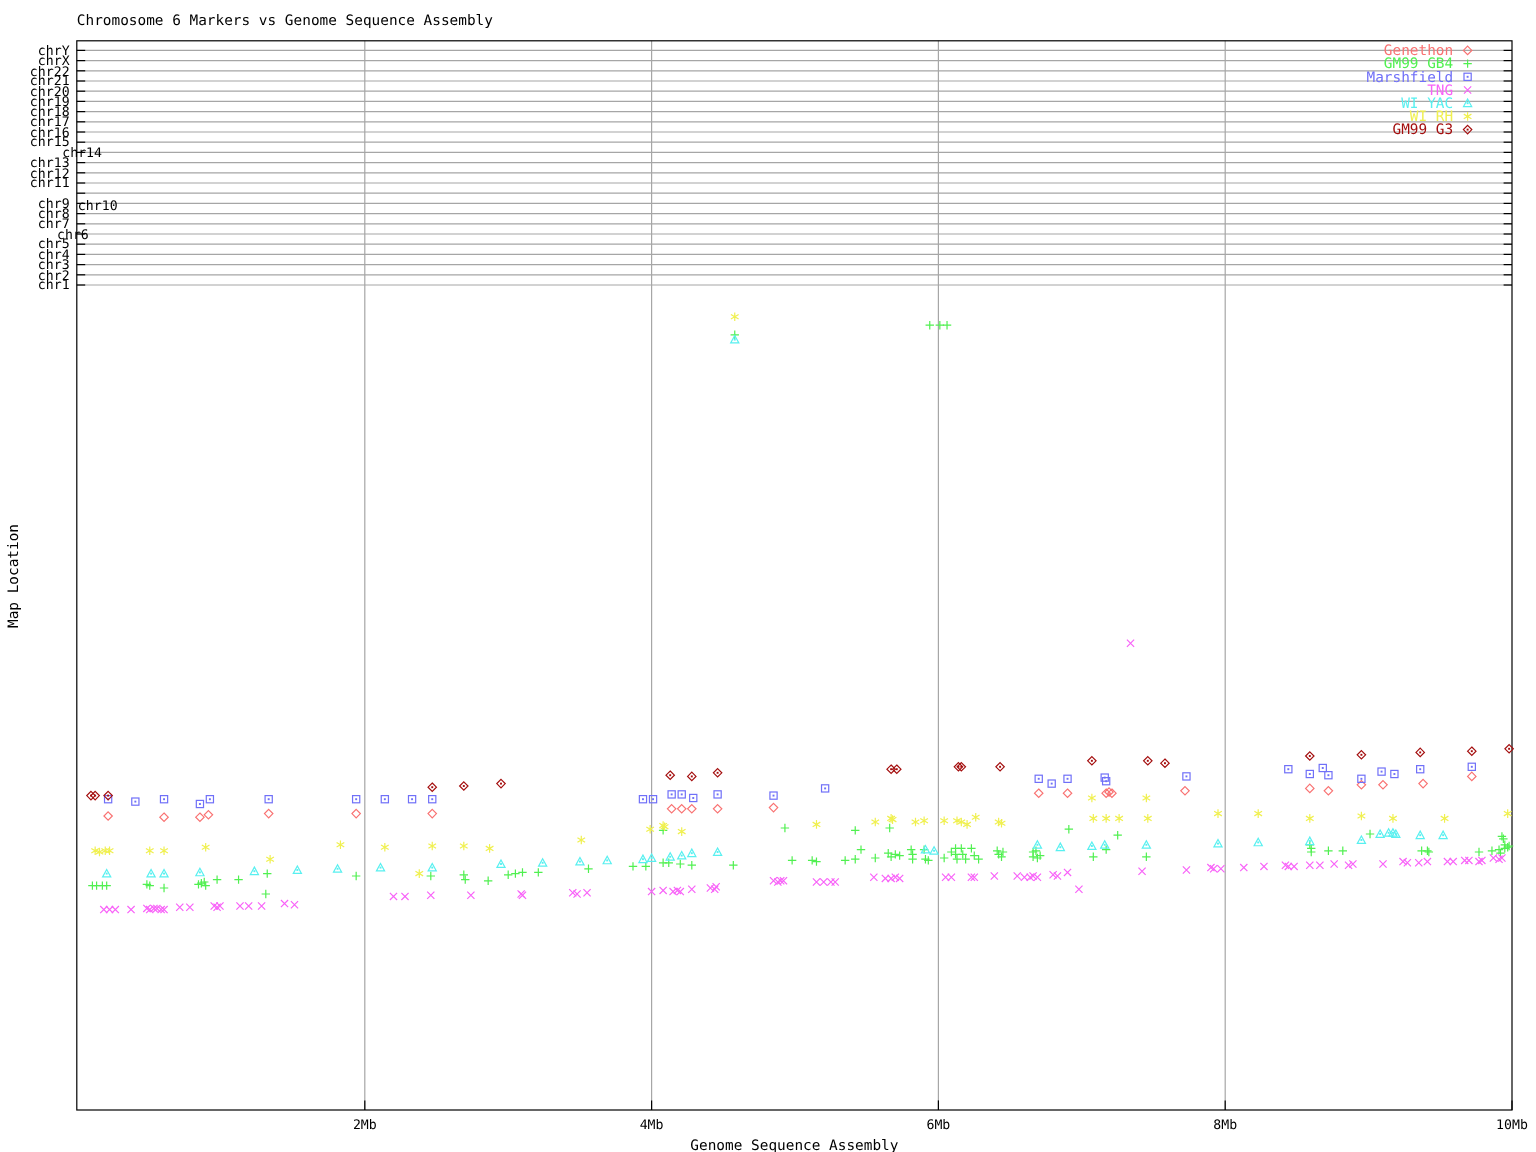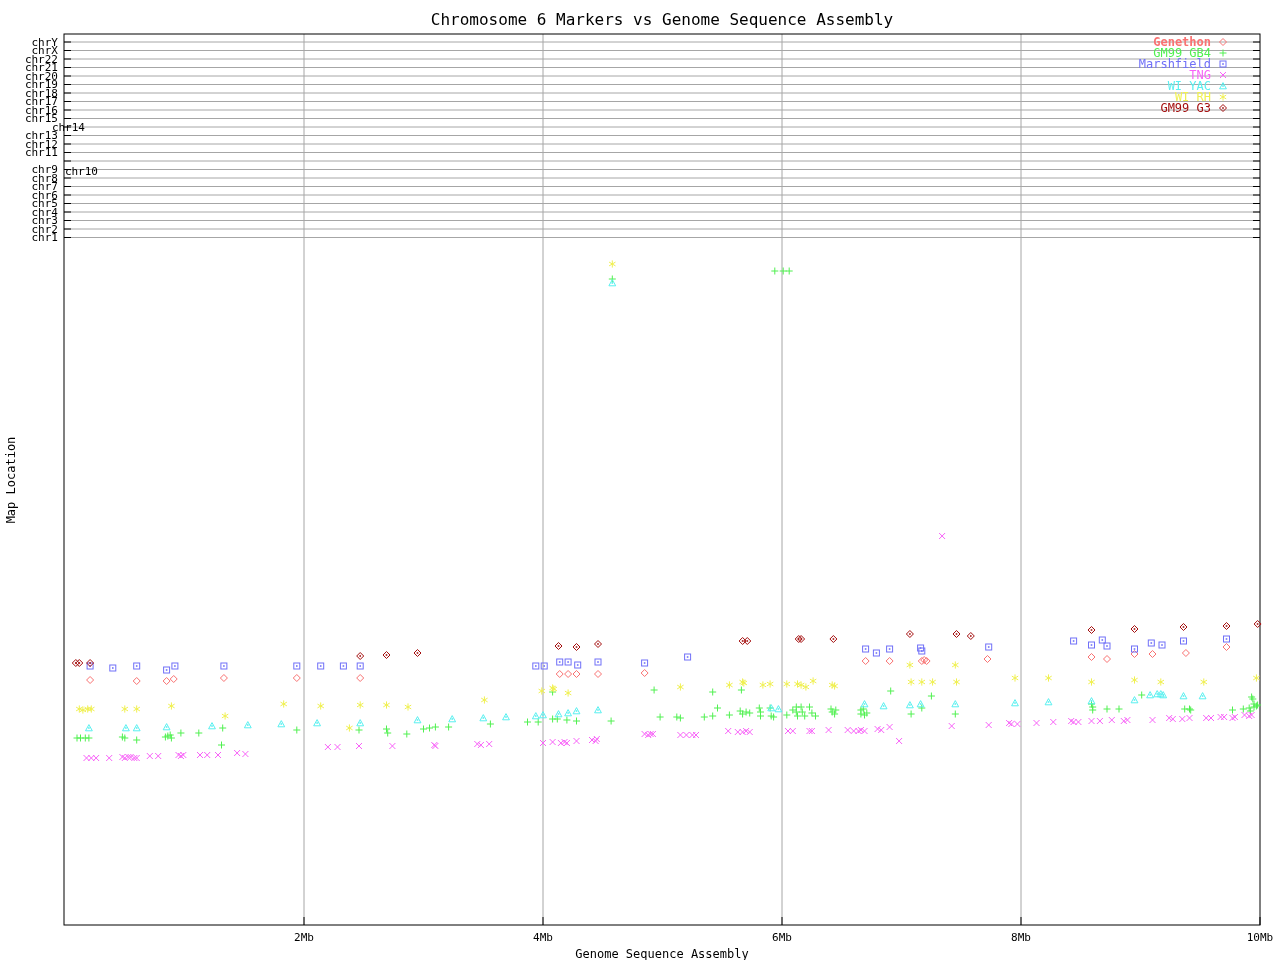--- a/index.html
+++ b/index.html
@@ -1,21 +1,21 @@
 <!DOCTYPE html>
 <html><head>
 <meta charset="utf-8">
 <style>
   html,body{margin:0;padding:0;background:#ffffff;}
   body{width:1280px;height:960px;position:relative;overflow:hidden;
        font-family:"DejaVu Sans Mono","Liberation Mono",monospace;color:#000;}
   .chart{position:absolute;left:0;top:0;width:1280px;height:960px;}
   svg#plot{position:absolute;left:0;top:0;}
-  .title{position:absolute;left:64px;top:10px;width:1196px;text-align:center;
-         font-size:16px;letter-spacing:0px;white-space:pre;}
+  .title{position:absolute;left:64px;top:10px;width:1196px;text-align:left;
+         font-size:12px;letter-spacing:0px;white-space:pre;}
   .xlabel{position:absolute;left:64px;top:947px;width:1196px;text-align:center;font-size:12px;}
   .ylabel{position:absolute;left:-89px;top:473px;width:200px;height:14px;text-align:center;
           font-size:12px;transform:rotate(-90deg);}
   .chr-label{position:absolute;left:0;width:58px;text-align:right;font-size:11px;line-height:9px;}
   .xtick-label{position:absolute;width:60px;text-align:center;font-size:11px;top:931px;}
   .legend-row{position:absolute;left:1030px;width:250px;height:12px;}
   .legend-label{position:absolute;left:0;width:181px;text-align:right;font-size:12px;line-height:12px;display:block;}
   .legend-marker{position:absolute;left:186px;top:-1px;}
 </style>
 </head>
@@ -1287,36 +1287,36 @@
       <div class="chr-label" style="top: 105.5px;">chr16</div>
       <div class="chr-label" style="top: 114px;">chr15</div>
       <div class="chr-label" style="top: 122.5px; padding-left: 27px;">chr14</div>
       <div class="chr-label" style="top: 131px;">chr13</div>
       <div class="chr-label" style="top: 139.5px;">chr12</div>
       <div class="chr-label" style="top: 148px;">chr11</div>
       <div class="chr-label" style="top: 167px; padding-left: 40px;">chr10</div>
       <div class="chr-label" style="top: 165px;">chr9</div>
       <div class="chr-label" style="top: 173.5px;">chr8</div>
       <div class="chr-label" style="top: 182px;">chr7</div>
-      <div class="chr-label" style="top: 190.5px;">chr6</div>
+      <div class="chr-label" style="top: 190.5px; padding-left: 16px;">chr6</div>
       <div class="chr-label" style="top: 199px;">chr5</div>
       <div class="chr-label" style="top: 207.5px;">chr4</div>
       <div class="chr-label" style="top: 216px;">chr3</div>
       <div class="chr-label" style="top: 224.5px;">chr2</div>
       <div class="chr-label" style="top: 233px;">chr1</div>
     </div>
   <div id="xtick-labels">
       <div class="xtick-label" style="left: 274px;">2Mb</div>
       <div class="xtick-label" style="left: 513px;">4Mb</div>
       <div class="xtick-label" style="left: 752px;">6Mb</div>
       <div class="xtick-label" style="left: 991px;">8Mb</div>
       <div class="xtick-label" style="left: 1230px;">10Mb</div>
     </div>
   <div id="legend">
-      <div class="legend-row" style="top: 36px; font-weight: bold;">
+      <div class="legend-row" style="top: 36px;">
         <span class="legend-label" style="color: rgb(249, 114, 114);">Genethon</span>
         <svg class="legend-marker" width="14" height="14">
           <g transform="translate(7,7)" stroke="#f97272" stroke-width="1">
             <path d="M0,-3.5 L3.5,0 L0,3.5 L-3.5,0 Z" fill="none"></path>
           </g>
         </svg>
       </div>
       <div class="legend-row" style="top: 47px;">
         <span class="legend-label" style="color: rgb(80, 240, 80); text-align: right;">GM99 GB4</span>
         <svg class="legend-marker" width="14" height="14">

